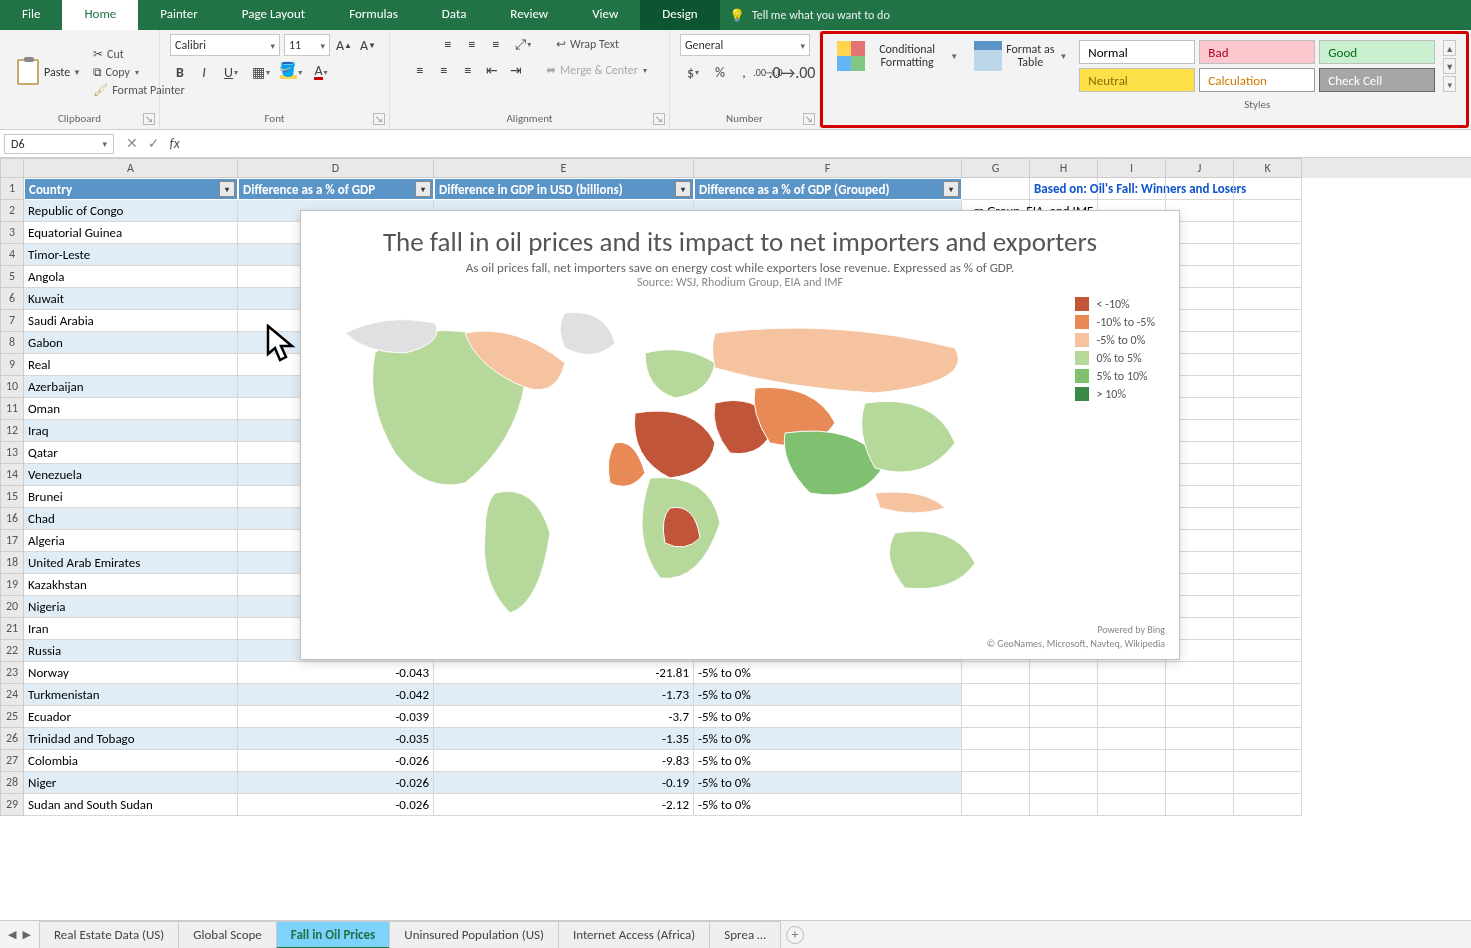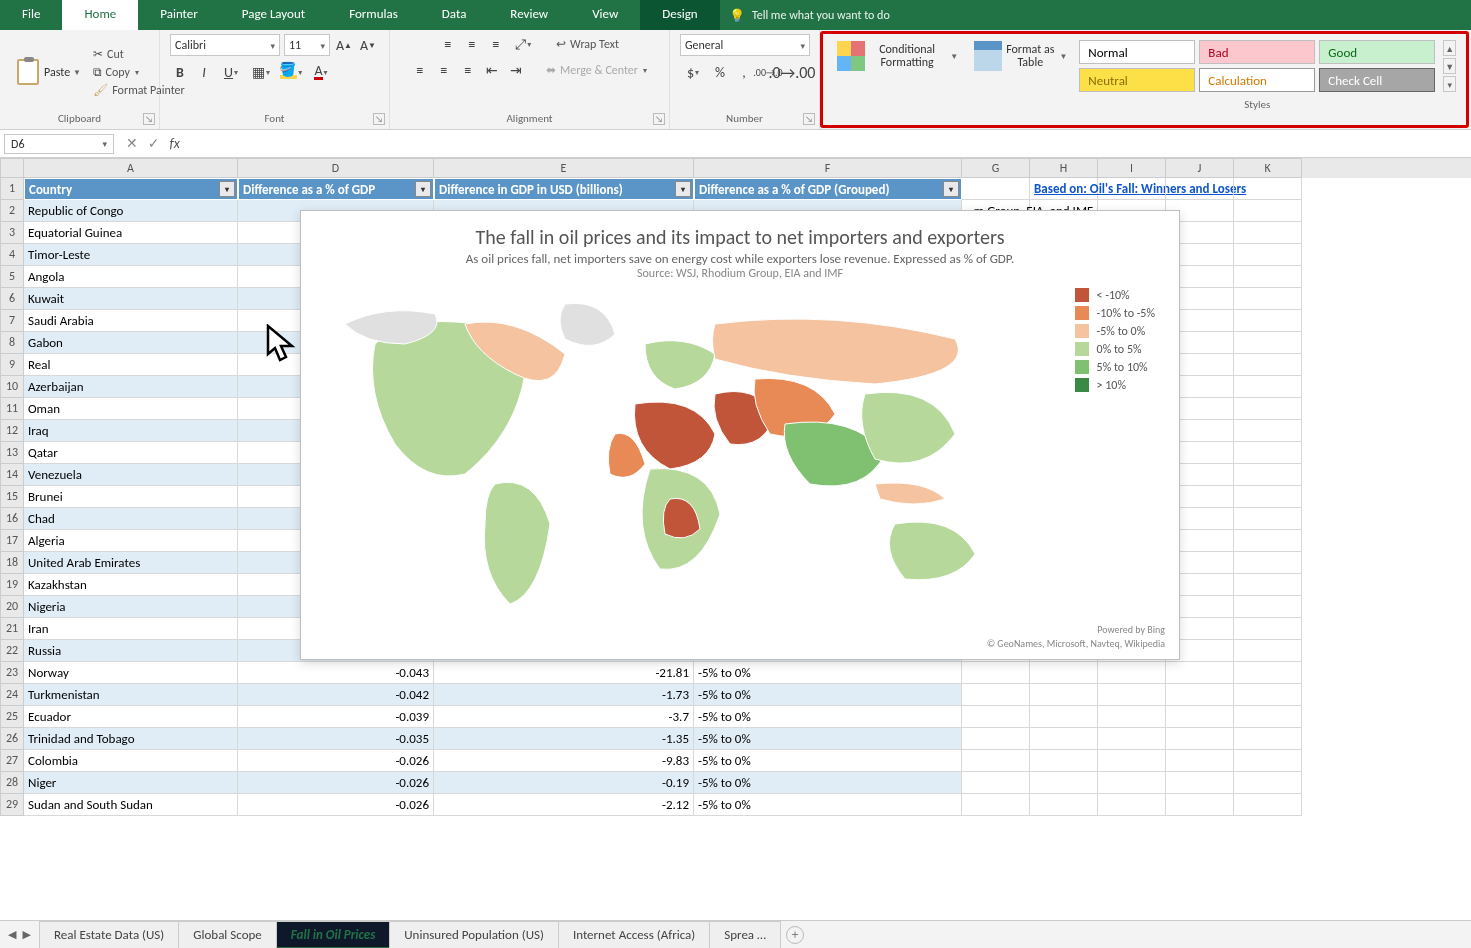--- a/index.html
+++ b/index.html
@@ -58,45 +58,45 @@
 .colhdrs{display:flex;position:sticky;top:0;background:#e9e9e9;}
 .corner{width:24px;height:20px;background:#e9e9e9;border:1px solid #ccc;}
 .ch{background:#e9e9e9;border:1px solid #ccc;border-left:none;text-align:center;font-size:12px;color:#555;height:20px;line-height:18px;}
 .gridrow{display:flex;height:22px;}
 .rh{width:24px;background:#e9e9e9;border:1px solid #ccc;border-top:none;text-align:center;font-size:12px;color:#555;line-height:20px;}
 .cell{border:1px solid #d8d8d8;border-left:none;border-top:none;padding:0 4px;font-size:13px;color:#000;display:flex;align-items:center;overflow:hidden;white-space:nowrap;}
 .cell.r{justify-content:flex-end;}
 .hdrcell{background:#5b95c7;color:#fff;font-weight:600;position:relative;border:1px solid #fff;}
 .hdrcell .filter{position:absolute;right:2px;top:2px;width:16px;height:16px;background:#e9e9e9;border:1px solid #888;font-size:8px;color:#333;display:flex;align-items:center;justify-content:center;}
 .bandA{background:#e0edf6;}
-.link{color:#1155cc;text-decoration:underline;font-weight:600;}
+.link{color:#1155cc;font-weight:600;}
 
 
 .wA{width:214px;} .wD{width:196px;} .wE{width:260px;} .wF{width:268px;}
 .wG{width:68px;} .wH{width:68px;} .wI{width:68px;} .wJ{width:68px;} .wK{width:68px;}
 
 
 .chart{position:absolute;left:300px;top:52px;width:880px;height:450px;background:#fff;border:1px solid #bfbfbf;box-shadow:0 3px 10px rgba(0,0,0,.15);padding:10px 14px;}
-.chart h2{margin:4px 0 2px;text-align:center;font-weight:400;font-size:20px;color:#555;}
+.chart h2{margin:4px 0 2px;text-align:center;font-weight:400;font-size:27px;color:#555;}
 .chart .sub{text-align:center;font-size:13px;color:#666;}
 .chart .src{text-align:center;font-size:12px;color:#888;margin-bottom:4px;}
 .chart .maparea{position:relative;height:340px;}
 .chart .legend{position:absolute;right:10px;top:0;font-size:12px;color:#555;}
 .chart .legend div{display:flex;align-items:center;gap:8px;margin:4px 0;}
 .chart .legend .sw{width:14px;height:14px;}
 .chart .credits{position:absolute;right:14px;bottom:8px;text-align:right;font-size:10px;color:#888;line-height:1.4;margin-top:32px;}
 
 .cursor-arrow{position:absolute;left:266px;top:166px;font-size:36px;color:#000;pointer-events:none;z-index:50;}
 
 
 .tabsbar{position:absolute;bottom:0;left:0;right:0;height:28px;background:#f3f3f3;border-top:1px solid #ccc;display:flex;align-items:center;}
 .tabsbar .nav{display:flex;gap:6px;padding:0 8px;color:#666;}
 .tabsbar .nav span{font-size:11px;cursor:pointer;}
 .sheet-tab{padding:5px 14px;border:1px solid #ccc;border-bottom:none;background:#efefef;font-size:13px;color:#444;cursor:pointer;margin-right:-1px;}
-.sheet-tab.active{background:#0f172a;color:#217346;font-weight:600;border-bottom:2px solid #217346;font-style:italic;}
+.sheet-tab.active{background:#7dd3fc;color:#217346;font-weight:600;border-bottom:2px solid #217346;}
 .tabsbar .add{margin-left:6px;width:18px;height:18px;border:1px solid #bbb;border-radius:50%;display:flex;align-items:center;justify-content:center;font-size:12px;color:#666;}
 
 
 .ic-paste{width:22px;height:26px;background:linear-gradient(#fff,#fff) padding-box,#c9a96a;border:2px solid #c9a96a;border-radius:2px;position:relative;}
 .ic-paste::before{content:"";position:absolute;top:-4px;left:5px;width:10px;height:5px;background:#888;border-radius:2px;}
 .ic-cut{color:#444;}
 .ic-copy{color:#444;}
 .ic-brush{color:#c9a96a;}
 .ic-cf{width:30px;height:30px;background:conic-gradient(#e57373 0 25%,#81c784 0 50%,#64b5f6 0 75%,#ffd54f 0);}
 .ic-fat{width:30px;height:30px;background:linear-gradient(#5b95c7 0 30%,#bcd6ea 0);}

